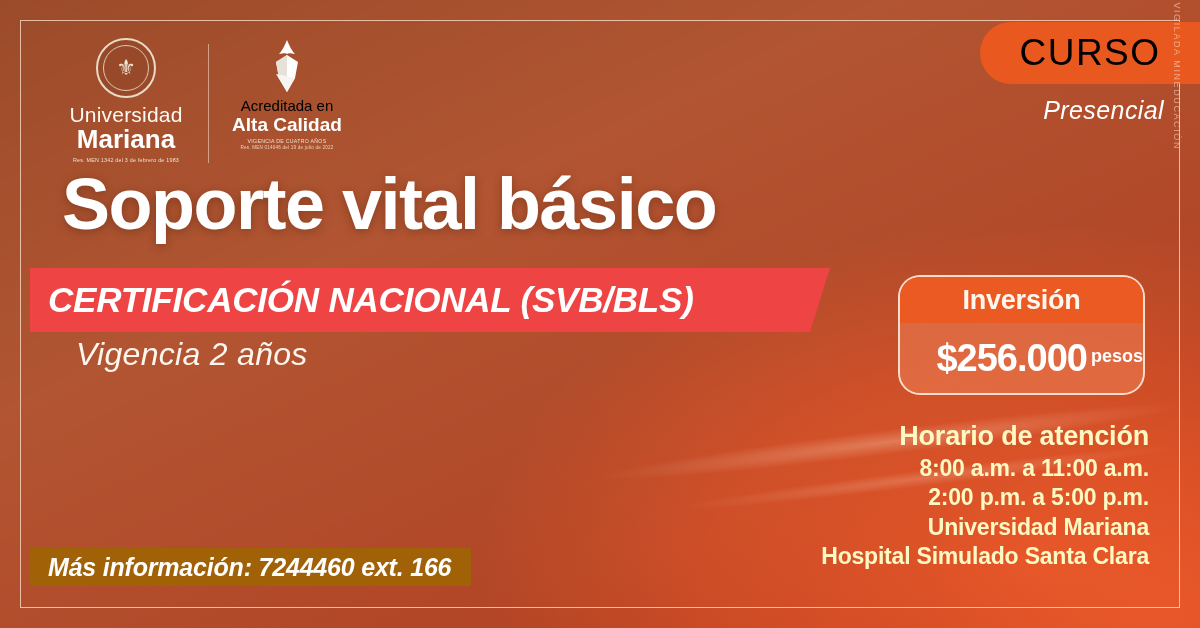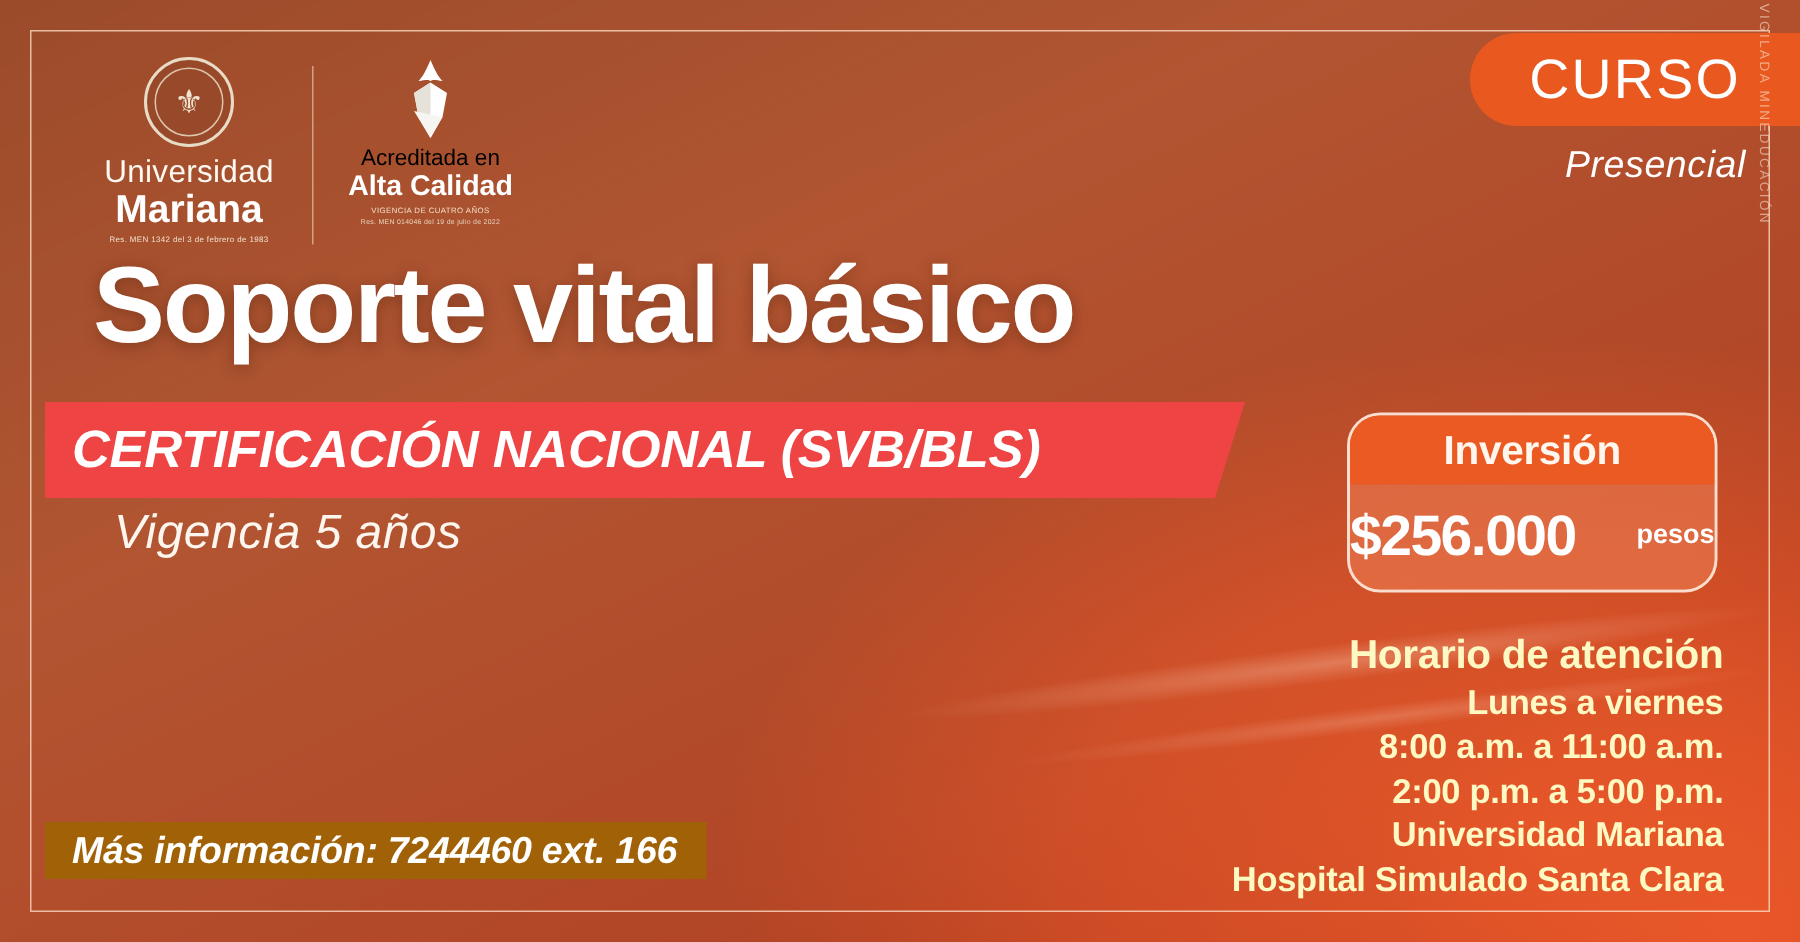--- a/index.html
+++ b/index.html
@@ -171,21 +171,21 @@
     right: 0; top: 22px;
     width: 220px; height: 62px;
     background: #e8581f;
     border-top-left-radius: 34px;
     border-bottom-left-radius: 34px;
     display: flex;
     align-items: center;
     justify-content: center;
   }
   .curso-text {
-    color: #ffffff;
+    color: #000000;
     font-size: 37px;
     font-weight: 400;
     letter-spacing: 1.5px;
   }
   .presencial {
     position: absolute;
     right: 36px; top: 96px;
     color: #ffffff;
     font-size: 25px;
     font-style: italic;
@@ -269,21 +269,21 @@
   .inv-head span {
     color: #fff6ee;
     font-size: 27px;
     font-weight: 700;
     letter-spacing: -.2px;
   }
   .inv-body {
     height: 70px;
     display: flex;
     align-items: center;
-    justify-content: space-between;
+    justify-content: flex-end;
     gap: 4px;
     background: rgba(240,135,92,0.38);
   }
   .inv-price {
     color: #ffffff;
     font-size: 38px;
     font-weight: 700;
     letter-spacing: -1px;
   }
   .inv-cur {
@@ -378,35 +378,34 @@
   <div class="presencial">Presencial</div>
 
   <div class="vigilada">VIGILADA MINEDUCACIÓN</div>
 
   <div class="title">Soporte vital básico</div>
 
   <div class="cert-bar">
     <span class="cert-text">CERTIFICACIÓN NACIONAL (SVB/BLS)</span>
   </div>
 
-  <div class="vigencia">Vigencia 5 años</div>
+  <div class="vigencia">Vigencia 2 años</div>
 
   <div class="inv-box">
     <div class="inv-head">
       <span>Inversión</span>
     </div>
     <div class="inv-body">
       <span class="inv-price">$256.000</span>
       <span class="inv-cur">pesos</span>
     </div>
   </div>
 
   <div class="schedule">
     <div class="sch-title">Horario de atención</div>
-    <div class="sch-line">Lunes a viernes</div>
     <div class="sch-line">8:00 a.m. a 11:00 a.m.</div>
     <div class="sch-line">2:00 p.m. a 5:00 p.m.</div>
     <div class="sch-line">Universidad Mariana</div>
     <div class="sch-line">Hospital Simulado Santa Clara</div>
   </div>
 
   <div class="contact-bar">
     <span class="contact-text">Más información: 7244460 ext. 166</span>
   </div>
 

